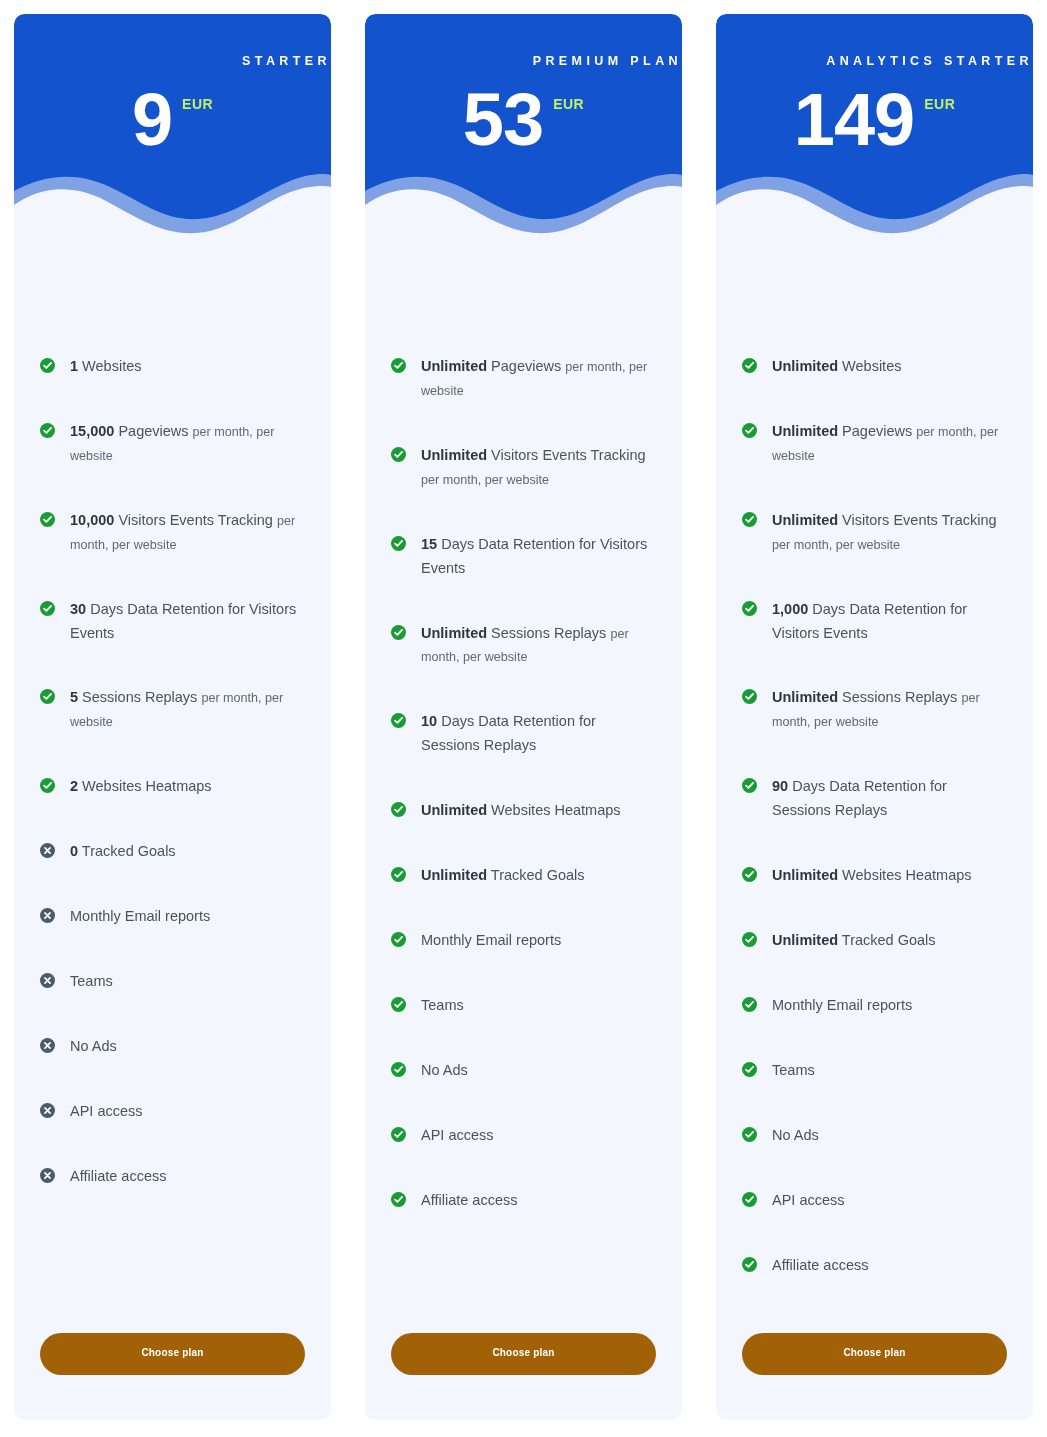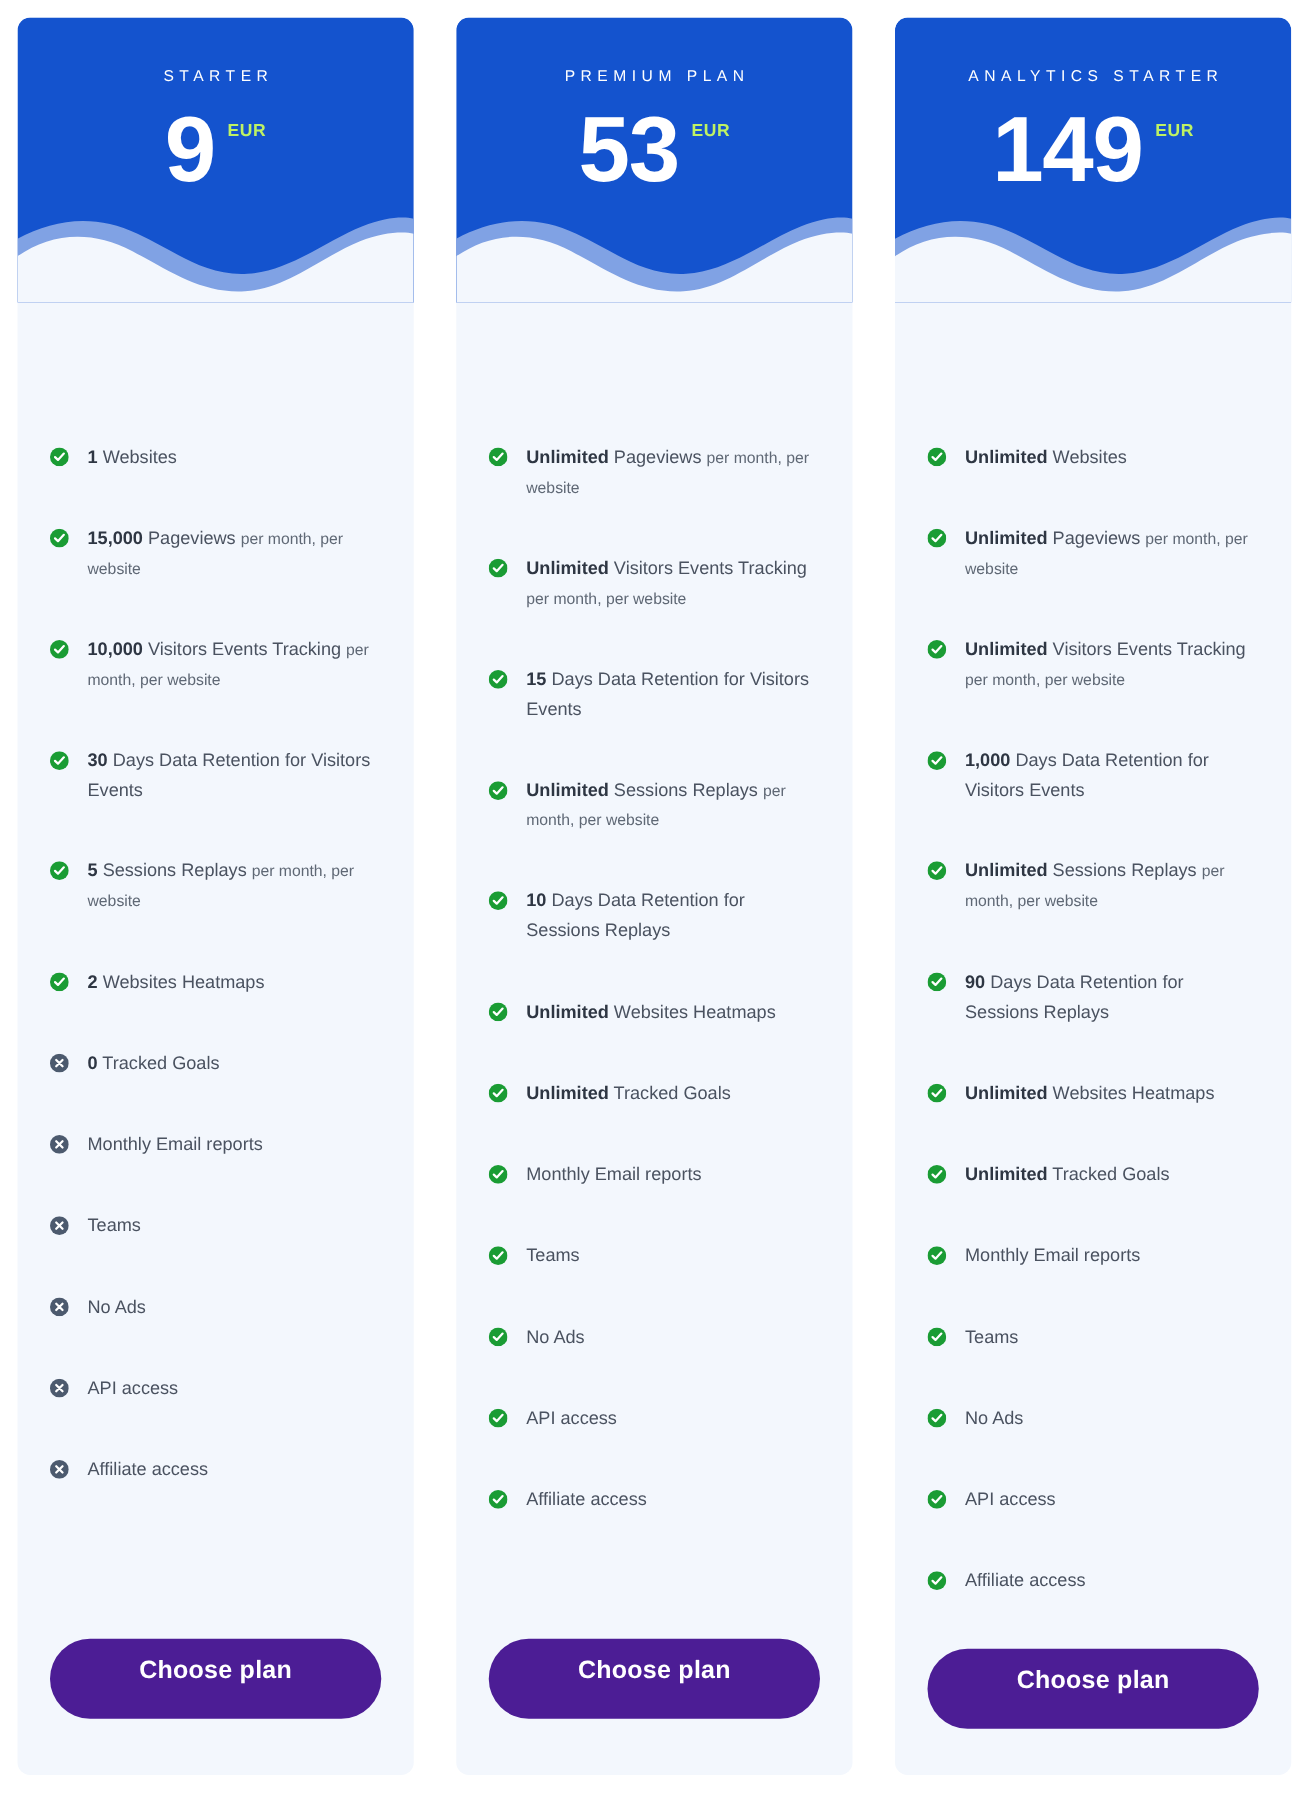--- a/index.html
+++ b/index.html
@@ -41,24 +41,24 @@
     background: #1453ce;
     border-radius: 10px 10px 0 0;
     overflow: hidden;
   }
 
   .plan-name {
     position: absolute;
     top: 40px;
     left: 0;
     right: 0;
-    text-align: center;
+    text-align: right;
     color: #ffffff;
     font-size: 12.5px;
-    font-weight: 400;
+    font-weight: 700;
     letter-spacing: 4.4px;
     text-indent: 4.4px;
   }
 
   .price-row {
     position: absolute;
     top: 72px;
     left: 0;
     right: 0;
     display: flex;
@@ -135,27 +135,27 @@
 
   
   .card-footer {
     flex: 0 0 auto;
     padding: 0 26px 45px 26px;
   }
 
   .choose-plan-button {
     display: block;
     width: 100%;
-    padding: 14px 0 27px 0;
-    background: #4c1d95;
+    padding: 14px 0 17px 0;
+    background: #a16207;
     color: #ffffff;
     border: none;
     border-radius: 999px;
     font-family: "Liberation Sans", "DejaVu Sans", sans-serif;
-    font-size: 20px;
+    font-size: 10px;
     font-weight: 700;
     letter-spacing: 0.2px;
     cursor: pointer;
     text-align: center;
   }
 </style>
 </head>
 <body>
 
 <div id="pricing-page">

